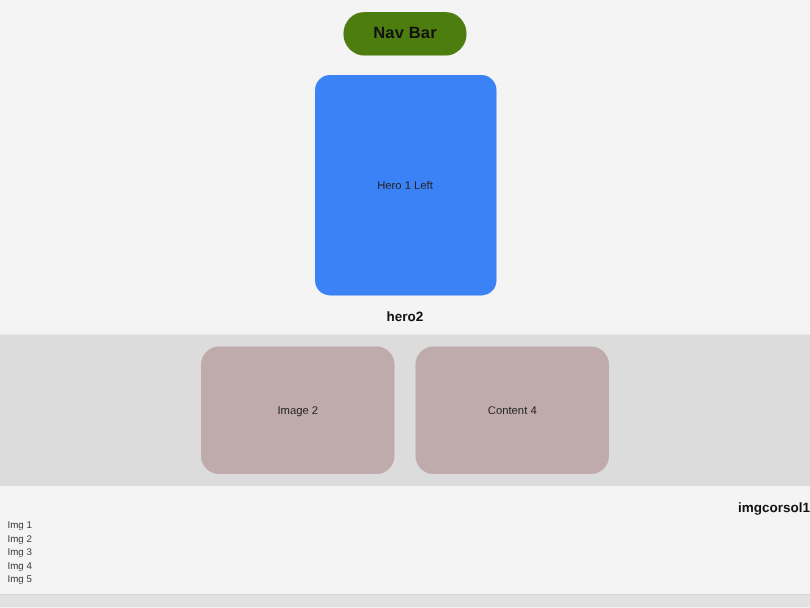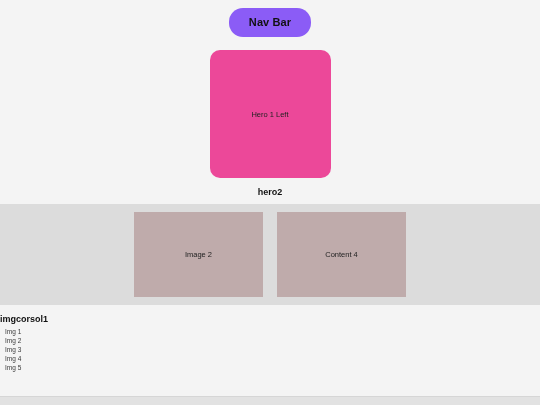--- a/index.html
+++ b/index.html
@@ -24,41 +24,41 @@
   }
 
   
   .navbar-wrap {
     width: 100%;
     display: flex;
     justify-content: center;
     padding-top: 8px;
   }
   .navbar-pill {
-    background: #8b5cf6;
+    background: #4d7c0f;
     border-radius: 14px;
     padding: 9px 20px;
     font-size: 11px;
     font-weight: bold;
     color: #111111;
     line-height: 1;
     letter-spacing: 0.1px;
   }
 
   
   .hero1 {
     display: flex;
     justify-content: center;
     gap: 14px;
     margin-top: 13px;
   }
   .hero1-card {
     width: 121px;
-    height: 128px;
-    background: #ec4899;
+    height: 147px;
+    background: #3b82f6;
     border-radius: 10px;
     display: flex;
     align-items: center;
     justify-content: center;
     font-size: 7.5px;
     color: #222222;
   }
 
   
   .section-label {
@@ -77,31 +77,31 @@
     padding: 8px 0;
     box-sizing: border-box;
     display: flex;
     justify-content: center;
     gap: 14px;
   }
   .hero2-card {
     width: 129px;
     height: 85px;
     background: #bfabab;
-    border-radius: 0;
+    border-radius: 12px;
     display: flex;
     align-items: center;
     justify-content: center;
     font-size: 7.5px;
     color: #222222;
   }
 
   
   .carousel-label {
-    text-align: left;
+    text-align: right;
     font-size: 9px;
     font-weight: bold;
     color: #111111;
     margin-top: 9px;
     margin-bottom: 4px;
   }
   .img-list {
     list-style: none;
     margin: 0;
     padding: 0 0 0 5px;

